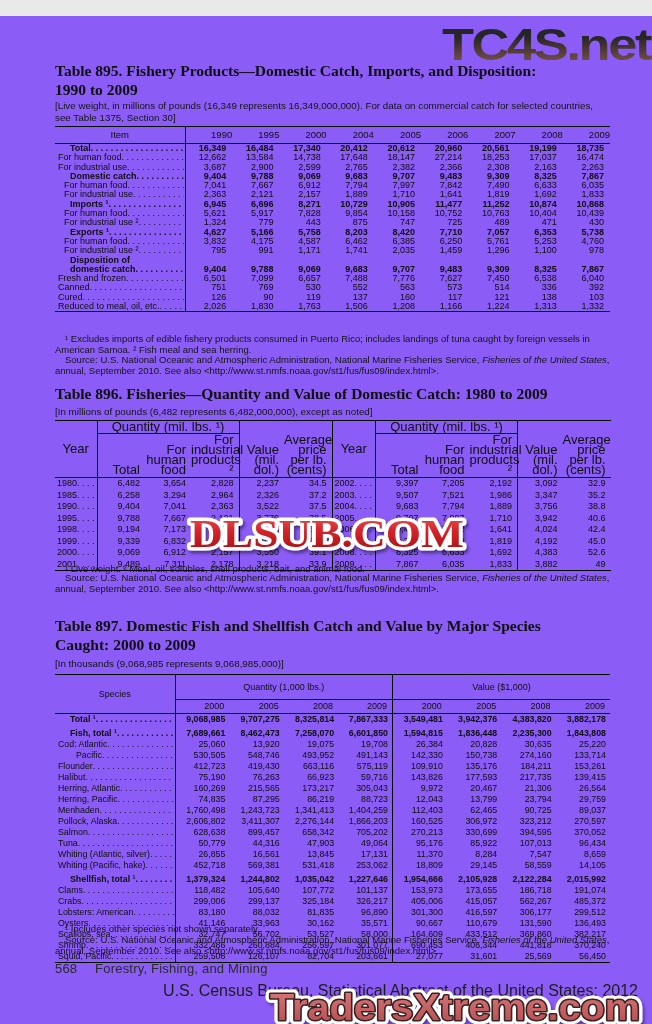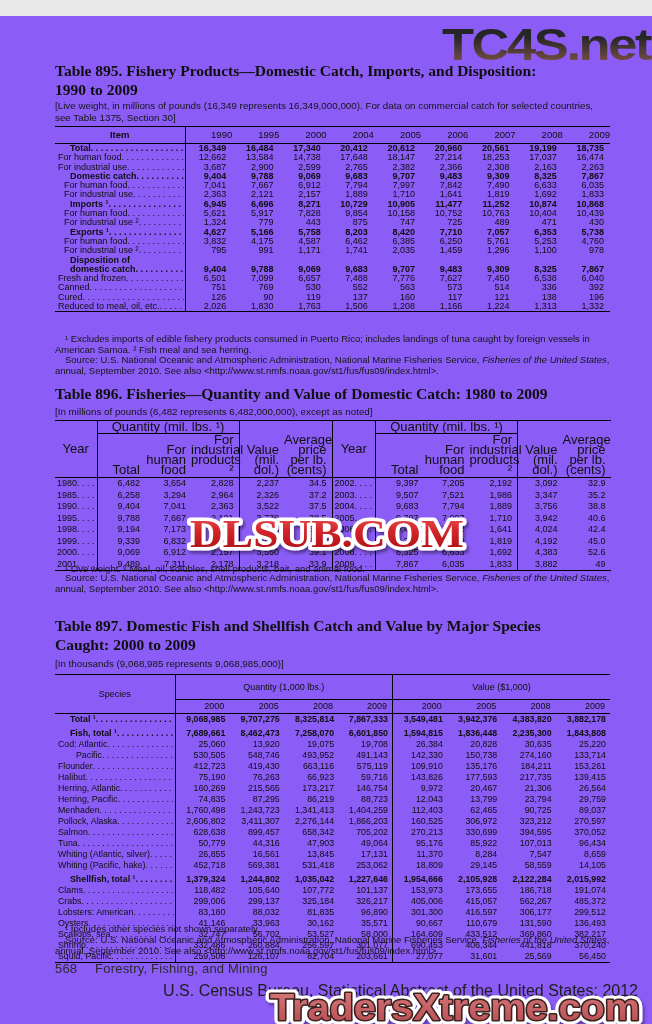--- a/index.html
+++ b/index.html
@@ -25,21 +25,21 @@
   .dots{flex:1;overflow:hidden;white-space:nowrap;color:#0f0f0f;}
   .dots::after{content:" . . . . . . . . . . . . . . . . . . . . . . . . . . . . . . . . . . . .";}
   .ind0 .lf,.ind0 .l1{padding-left:2px;}
   .ind1 .lf,.ind1 .l1{padding-left:8px;}
   .ind2 .lf,.ind2 .l1{padding-left:14px;}
   .ind3 .lf,.ind3 .l1{padding-left:20px;}
   .l2{padding-left:6px;}
   .l1{line-height:9.3px;}
 
   
-  .t895 th{font-size:9.5px;padding:2px 0 3px;border-bottom:1px solid #000;font-weight:bold;}
+  .t895 th{font-size:9.5px;padding:2px 0 3px;border-bottom:1px solid #000;font-weight:normal;}
   .t895 th.stub{border-right:1px solid #000;text-align:center;}
   .t895 th.num{font-weight:normal;}
   .t895 td{font-size:9px;line-height:9.3px;padding-top:0;padding-bottom:0;}
 
   
   .half-wrap{display:flex;}
   .t896{width:277px;}
   .t896.right{width:278px;}
   .t896 th{font-size:13px;font-weight:normal;line-height:10px;}
   .t896 .hgroup{text-align:center;border-bottom:1px solid #000;border-right:1px solid #000;padding:1px 0 1px;}
@@ -375,21 +375,21 @@
             </div>
           </td>
           <td class="num">126</td>
           <td class="num">90</td>
           <td class="num">119</td>
           <td class="num">137</td>
           <td class="num">160</td>
           <td class="num">117</td>
           <td class="num">121</td>
           <td class="num">138</td>
-          <td class="num">196</td>
+          <td class="num">103</td>
         </tr>
         <tr class="">
           <td class="stub ind0">
             <div class="lf">
               <span class="lbl">Reduced to meal, oil, etc.</span>
               <span class="dots"></span>
             </div>
           </td>
           <td class="num">2,026</td>
           <td class="num">1,830</td>
@@ -806,21 +806,21 @@
         <tr class="">
           <td class="stub ind0">
             <div class="lf">
               <span class="lbl">Herring, Atlantic</span>
               <span class="dots"></span>
             </div>
           </td>
           <td class="num">160,269</td>
           <td class="num">215,565</td>
           <td class="num">173,217</td>
-          <td class="num br">146,754</td>
+          <td class="num br">305,043</td>
           <td class="num">9,972</td>
           <td class="num">20,467</td>
           <td class="num">21,306</td>
           <td class="num">26,564</td>
         </tr>
         <tr class="">
           <td class="stub ind0">
             <div class="lf">
               <span class="lbl">Herring, Pacific</span>
               <span class="dots"></span>

